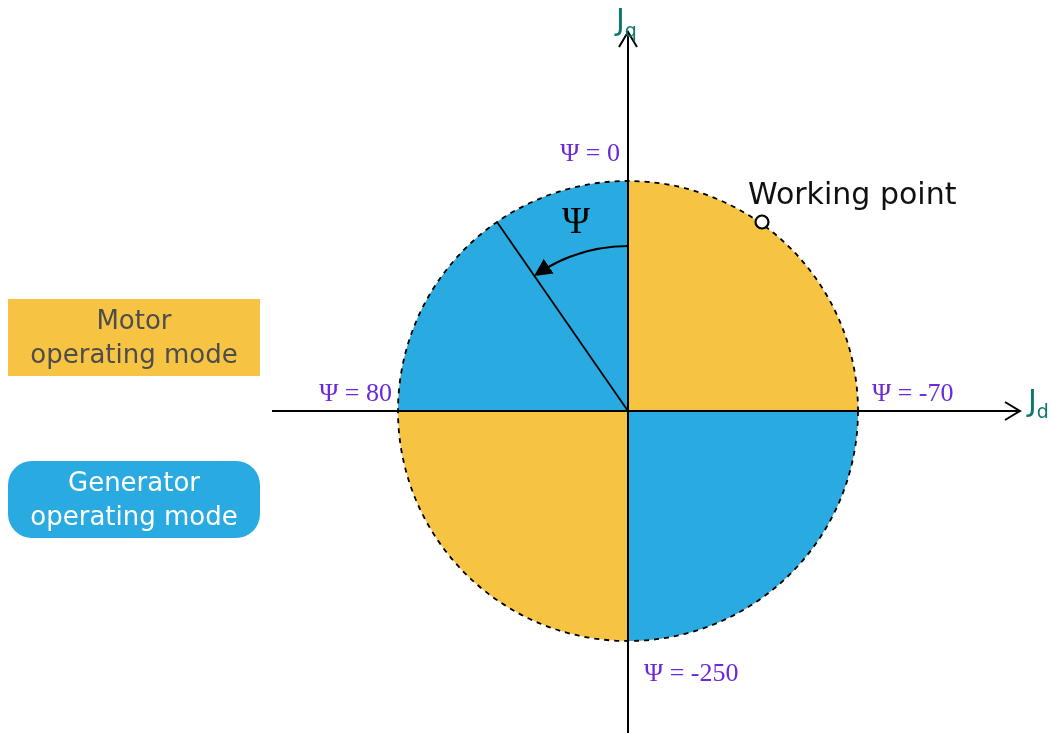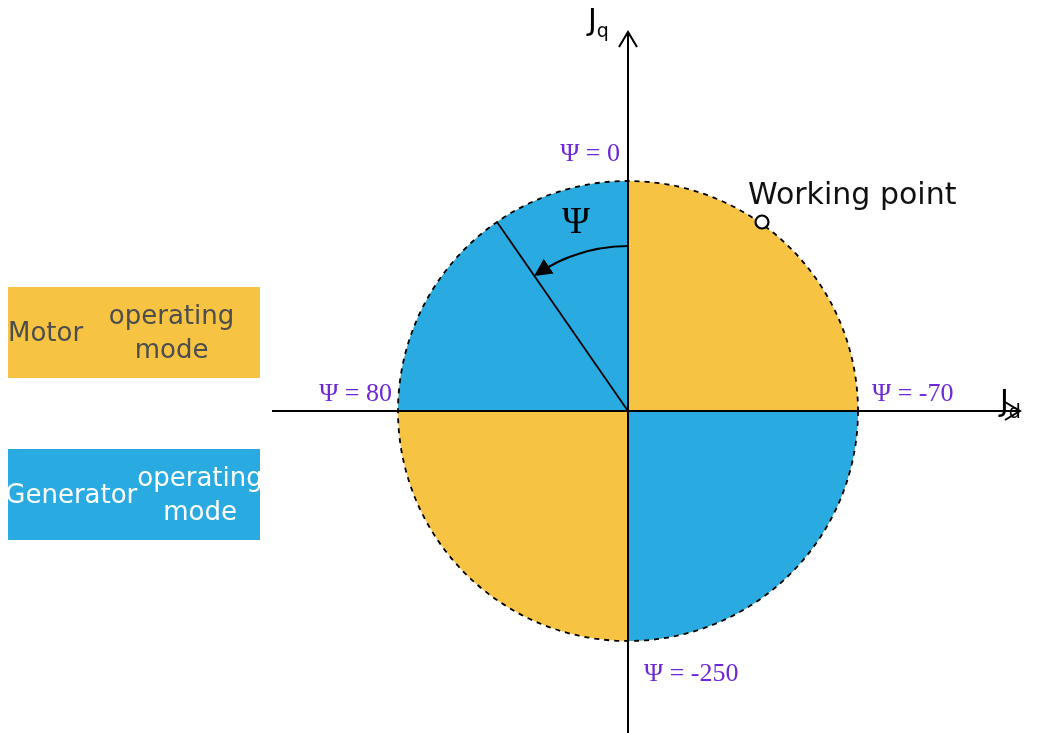--- a/index.html
+++ b/index.html
@@ -19,51 +19,53 @@
 
   .angle-label {
     font-family: "Liberation Serif", "DejaVu Serif", serif;
     font-size: 26px;
     color: #6d28d9;
   }
   .angle-label.ra { text-align: right; }
 
   .axis-name {
     font-size: 30px;
-    color: #000000;
+    color: #0f766e;
     font-family: "DejaVu Sans", sans-serif;
+    margin-left: 28px;
   }
   .axis-name sub { font-size: 19px; }
 
   .psi-big {
     font-family: "Liberation Serif", "DejaVu Serif", serif;
     font-size: 38px;
     color: #000000;
   }
 
   .working-point-label {
     font-size: 30px;
     color: #111111;
   }
 
   .legend-box {
     position: absolute;
     left: 8px;
     width: 252px;
-    height: 91px;
+    height: 77px;
     display: flex;
-    flex-direction: row;
+    flex-direction: column;
     align-items: center;
     justify-content: center;
     font-size: 26px;
     line-height: 1.3;
     text-align: center;
+    margin-top: 12px;
   }
   .legend-box.motor { color: #4d4d4d; }
-  .legend-box.generator { color: #ffffff; }
+  .legend-box.generator { color: #ffffff; border-radius: 24px; }
 </style>
 </head>
 <body>
 
 <div class="canvas">
 
   <svg width="1053" height="733" viewBox="0 0 1053 733">
     <defs>
       <marker id="arrowhead" viewBox="0 0 10 10" refX="8" refY="5" markerWidth="8" markerHeight="8" orient="auto">
         <path d="M 0 0 L 10 5 L 0 10 z" fill="#000000"></path>

